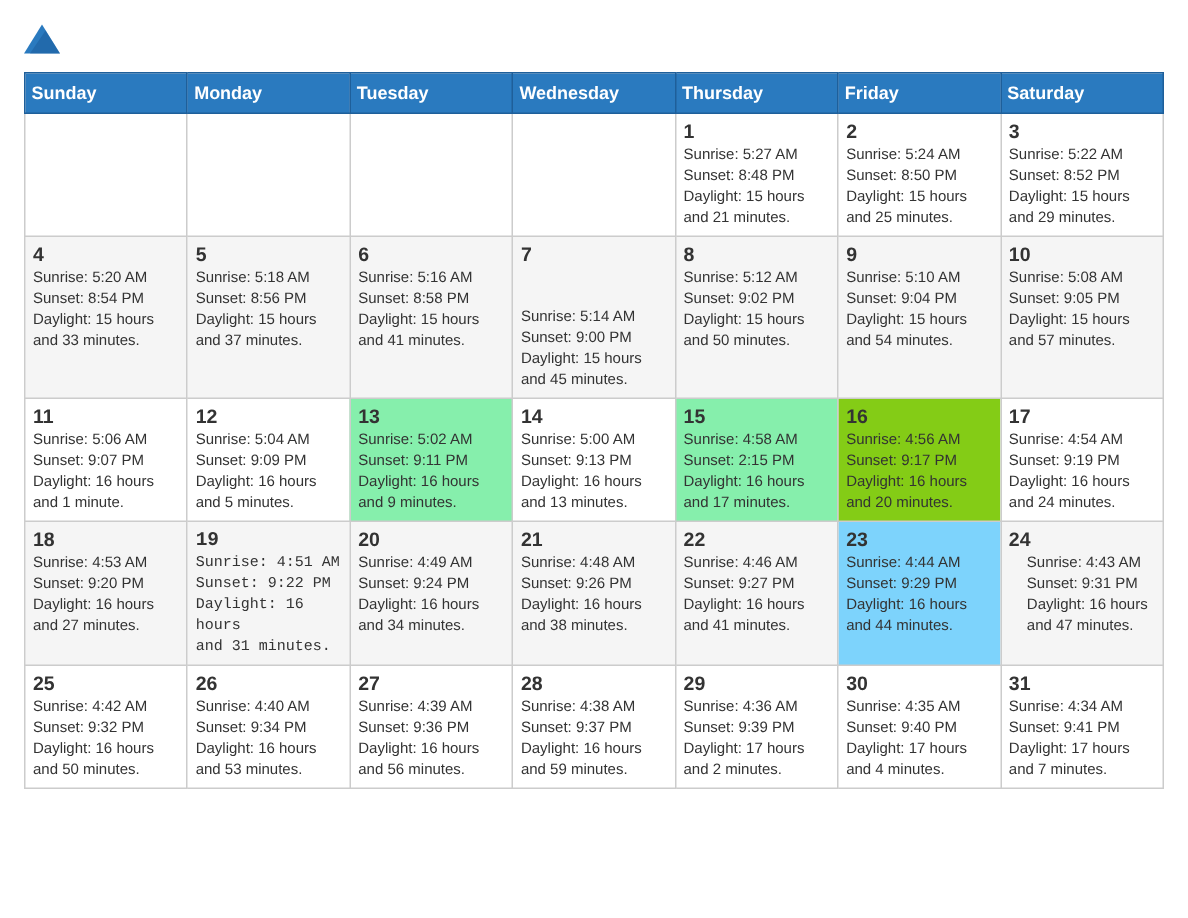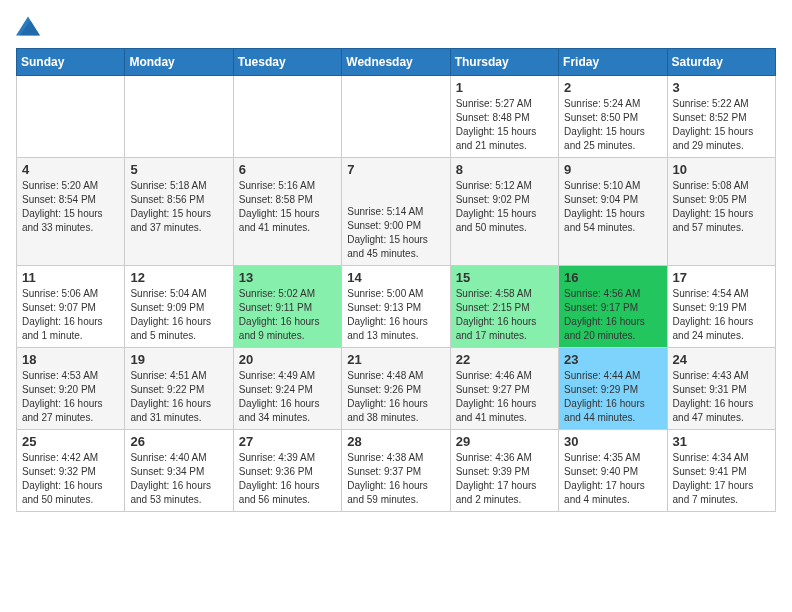--- a/index.html
+++ b/index.html
@@ -232,21 +232,21 @@
 Daylight: 16 hours
 and 13 minutes.</div>
         </td>
         <td style="background: #86efac;">
           <span class="day-number">15</span>
           <div class="day-info" style="white-space: pre-line;">Sunrise: 4:58 AM
 Sunset: 2:15 PM
 Daylight: 16 hours
 and 17 minutes.</div>
         </td>
-        <td style="background: #22c55e;">
+        <td style="background: #84cc16;">
           <span class="day-number">16</span>
           <div class="day-info" style="white-space: pre-line;">Sunrise: 4:56 AM
 Sunset: 9:17 PM
 Daylight: 16 hours
 and 20 minutes.</div>
         </td>
         <td style="background: rgb(255, 255, 255);">
           <span class="day-number">17</span>
           <div class="day-info" style="white-space: pre-line;">Sunrise: 4:54 AM
 Sunset: 9:19 PM
@@ -255,21 +255,21 @@
         </td>
       </tr>
       <tr>
         <td style="background: rgb(245, 245, 245);">
           <span class="day-number">18</span>
           <div class="day-info" style="white-space: pre-line;">Sunrise: 4:53 AM
 Sunset: 9:20 PM
 Daylight: 16 hours
 and 27 minutes.</div>
         </td>
-        <td style="background: rgb(245, 245, 245);">
+        <td style="background: rgb(245, 245, 245); font-family: Liberation Mono, monospace;">
           <span class="day-number">19</span>
           <div class="day-info" style="white-space: pre-line;">Sunrise: 4:51 AM
 Sunset: 9:22 PM
 Daylight: 16 hours
 and 31 minutes.</div>
         </td>
         <td style="background: rgb(245, 245, 245);">
           <span class="day-number">20</span>
           <div class="day-info" style="white-space: pre-line;">Sunrise: 4:49 AM
 Sunset: 9:24 PM
@@ -292,21 +292,21 @@
         </td>
         <td style="background: #7dd3fc;">
           <span class="day-number">23</span>
           <div class="day-info" style="white-space: pre-line;">Sunrise: 4:44 AM
 Sunset: 9:29 PM
 Daylight: 16 hours
 and 44 minutes.</div>
         </td>
         <td style="background: rgb(245, 245, 245);">
           <span class="day-number">24</span>
-          <div class="day-info" style="white-space: pre-line;">Sunrise: 4:43 AM
+          <div class="day-info" style="white-space: pre-line; margin-left: 12px;">Sunrise: 4:43 AM
 Sunset: 9:31 PM
 Daylight: 16 hours
 and 47 minutes.</div>
         </td>
       </tr>
       <tr>
         <td style="background: rgb(255, 255, 255);">
           <span class="day-number">25</span>
           <div class="day-info" style="white-space: pre-line;">Sunrise: 4:42 AM
 Sunset: 9:32 PM

